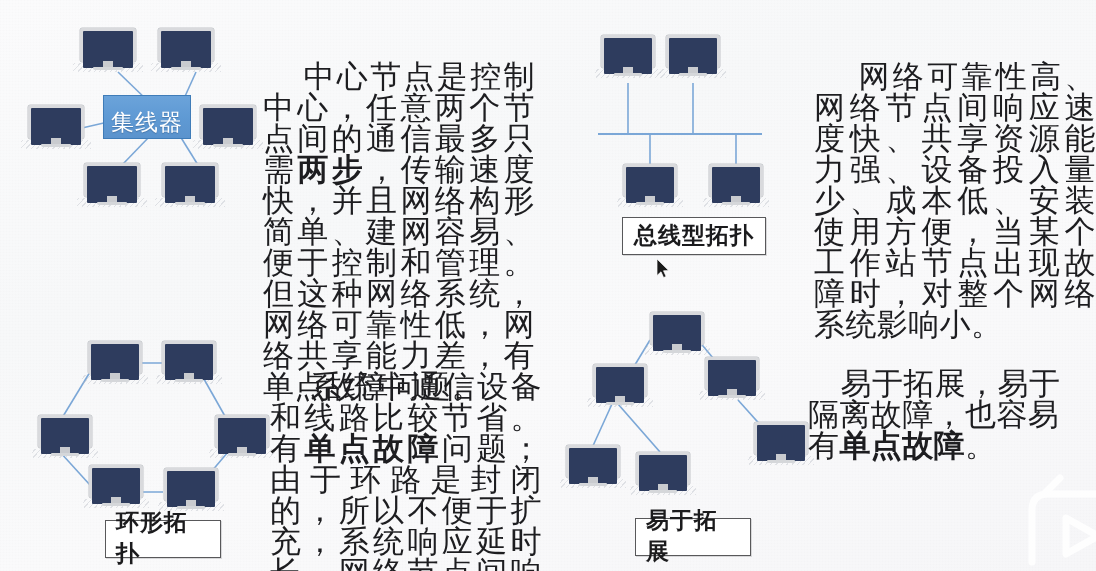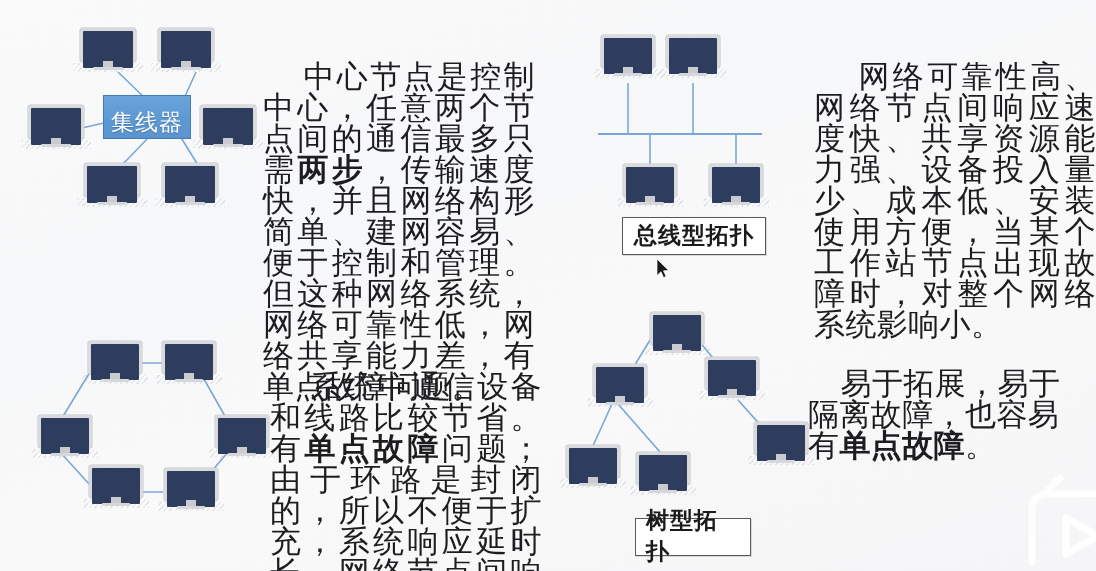--- a/index.html
+++ b/index.html
@@ -330,20 +330,23 @@
         <div class="base"></div>
     </div>
     <div class="monitor" style="left:164px; top:168px; width:54px; height:45px;">
       <div class="shadow"></div>
         <div class="bezel"></div>
         <div class="screen"></div>
         <div class="neck"></div>
         <div class="base"></div>
     </div>
 
+    <div class="caption" style="left:105px; top:220px; width:116px; height:38px;">
+      <span>环形拓扑</span>
+    </div>
   </div>
 
   <div class="desc" style="left:270px; top:340px; width:272px;">
     <span><span>系统中通信设备和线路比较节省。有</span><b>单点故障</b><span>问题；由于环路是封闭的，所以不便于扩充，系统响应延时长，网络节点间响应速度快。</span></span>
   </div>
 
   <div class="panel" style="left:550px; top:300px; width:280px; height:271px;">
 
     <svg class="links" width="280" height="271" viewBox="0 0 280 271">
       <line x1="100" y1="40" x2="77" y2="78"></line>
@@ -390,21 +393,21 @@
     </div>
     <div class="monitor" style="left:204px; top:122px; width:54px; height:45px;">
       <div class="shadow"></div>
         <div class="bezel"></div>
         <div class="screen"></div>
         <div class="neck"></div>
         <div class="base"></div>
     </div>
 
     <div class="caption" style="left:85px; top:218px; width:116px; height:38px;">
-      <span>树型拓扑</span>
+      <span>易于拓展</span>
     </div>
   </div>
 
   <div class="desc" style="left:808px; top:337px; width:282px; text-align:left;">
     <span><span>易于拓展，易于隔离故障，也容易有</span><b>单点故障</b><span>。</span></span>
   </div>
 
   <svg class="cursor" style="left:657px; top:259px;" viewBox="0 0 14 21">
     <polygon points="0,0 0,16.5 4,12.8 6.6,18.6 9.1,17.4 6.5,11.8 11.7,11.6" fill="#1a1a1a" stroke="#ffffff" stroke-width="0.7"></polygon>
   </svg>

